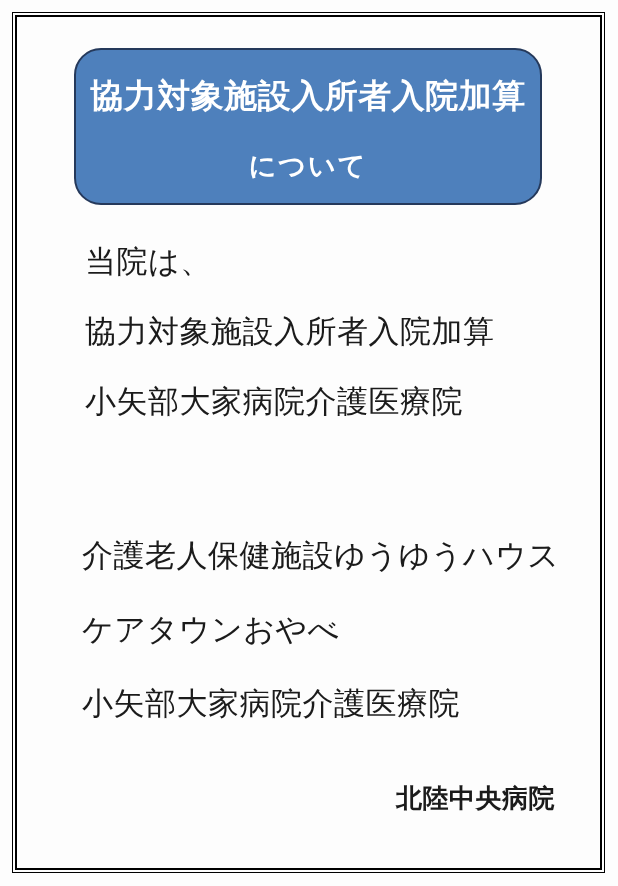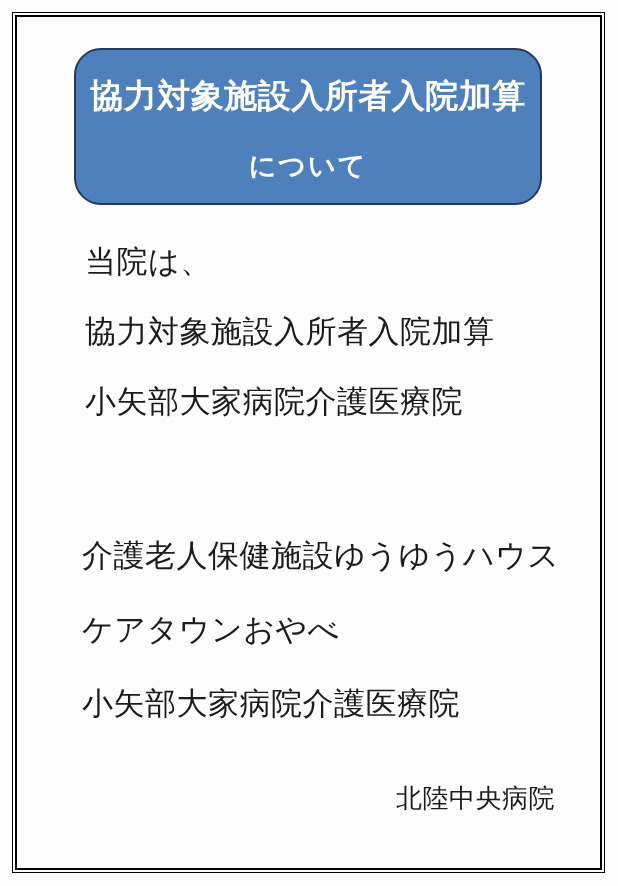--- a/index.html
+++ b/index.html
@@ -80,20 +80,21 @@
   .facility-list p { margin: 17px; white-space: nowrap; }
   
   .signature {
     position: absolute;
     right: 63px; top: 783px;
     font-size: 26px;
     line-height: 1.2;
     letter-spacing: 0.5px;
     text-align: left;
     white-space: nowrap;
+    font-weight: bold;
   }
 </style>
 </head>
 <body>
 
 <div class="page">
 
   <div class="frame-outer">
     <div class="frame-inner"></div>
   </div>

